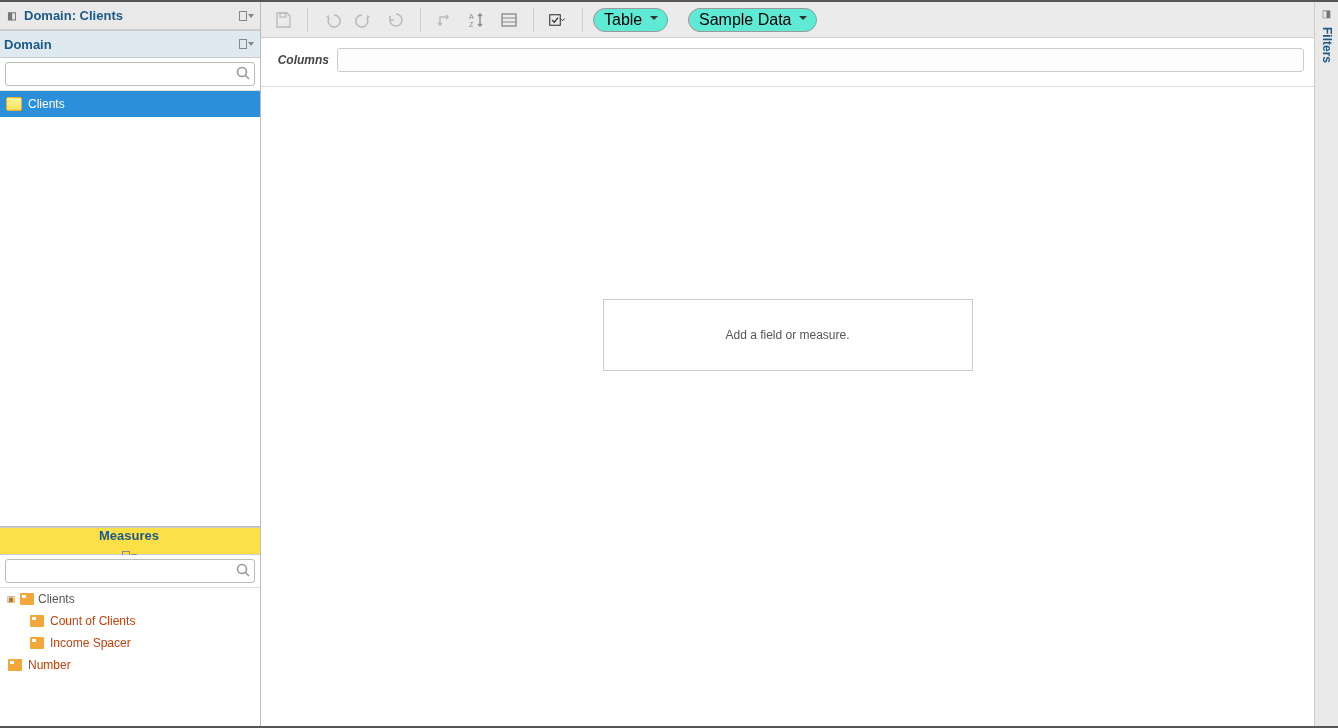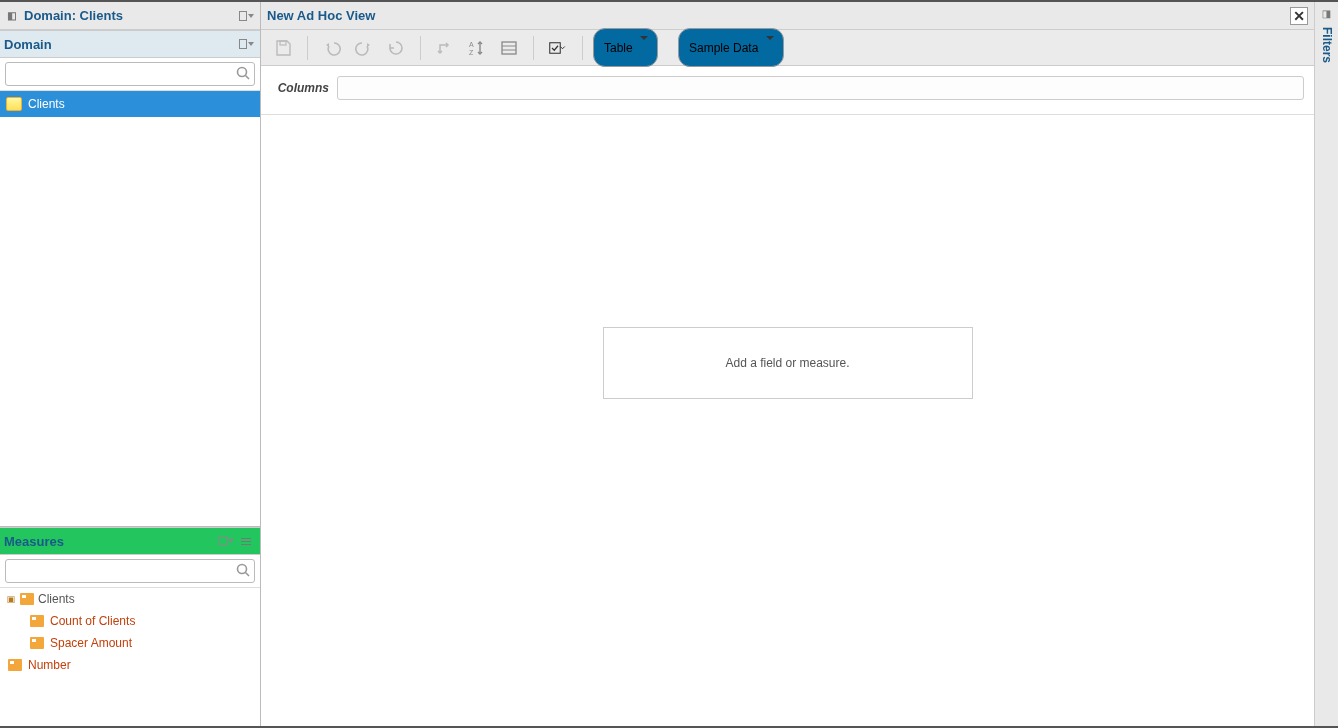--- a/index.html
+++ b/index.html
@@ -37,22 +37,23 @@
     font-weight: bold;
     color: #1a5a8a;
     font-size: 13px;
     gap: 4px;
   }
   .panel-title.fields {
     background: #dfe9f0;
     border-top: 1px solid #ccc;
   }
   .panel-title.measures {
-    background: #22c55e;
+    background: #fde047;
     border-top: 1px solid #ccc;
+    flex-direction: column;
   }
   .panel-title .spacer { flex: 1; }
   .collapse-icon, .opts-icon, .menu-icon {
     width: 16px; height: 14px;
     display: inline-flex; align-items: center; justify-content: center;
     color: #777; font-size: 10px;
     cursor: pointer;
   }
   .search-row {
     padding: 4px 5px;
@@ -202,26 +203,26 @@
     border-radius: 3px;
   }
   .tool-btn.disabled { color: #bbb; cursor: default; }
   .tool-btn svg { width: 18px; height: 18px; }
   .tool-sep {
     width: 1px; height: 24px;
     background: #ccc;
     margin: 0 6px;
   }
   .tool-select {
-    height: 39px;
+    height: 24px;
     padding: 0 24px 0 10px;
     border: 1px solid #999;
     border-radius: 12px;
-    background: #0369a1;
-    font-size: 12px;
+    background: #5eead4;
+    font-size: 16px;
     appearance: none;
     cursor: pointer;
     position: relative;
   }
   .select-wrap {
     position: relative;
     display: inline-block;
   }
   .select-wrap:after {
     content: '';
@@ -395,36 +396,31 @@
           <span class="exp">▣</span>
           <span class="measure-ic"></span>
           <span>Clients</span>
         </div>
         <div class="measure-row">
           <span class="measure-ic"></span>
           <span>Count of Clients</span>
         </div>
         <div class="measure-row">
           <span class="measure-ic"></span>
-          <span>Spacer Amount</span>
+          <span>Income Spacer</span>
         </div>
         <div class="measure-row level0">
           <span class="measure-ic"></span>
           <span>Number</span>
         </div>
       </div>
     </div>
   </div>
 
   <div class="main">
-    <div class="main-header">
-      <span>New Ad Hoc View</span>
-      <span class="spacer"></span>
-      <span class="close-btn">✕</span>
-    </div>
 
     <div class="toolbar">
       <span class="tool-btn disabled">
         <svg viewBox="0 0 18 18">
             <path d="M3 2h10l3 3v11H3z" fill="none" stroke="currentColor" stroke-width="1.4"></path>
             <rect x="6" y="2" width="6" height="4" fill="none" stroke="currentColor" stroke-width="1.2"></rect>
           </svg>
       </span>
       <span class="tool-sep"></span>
       <span class="tool-btn disabled">

